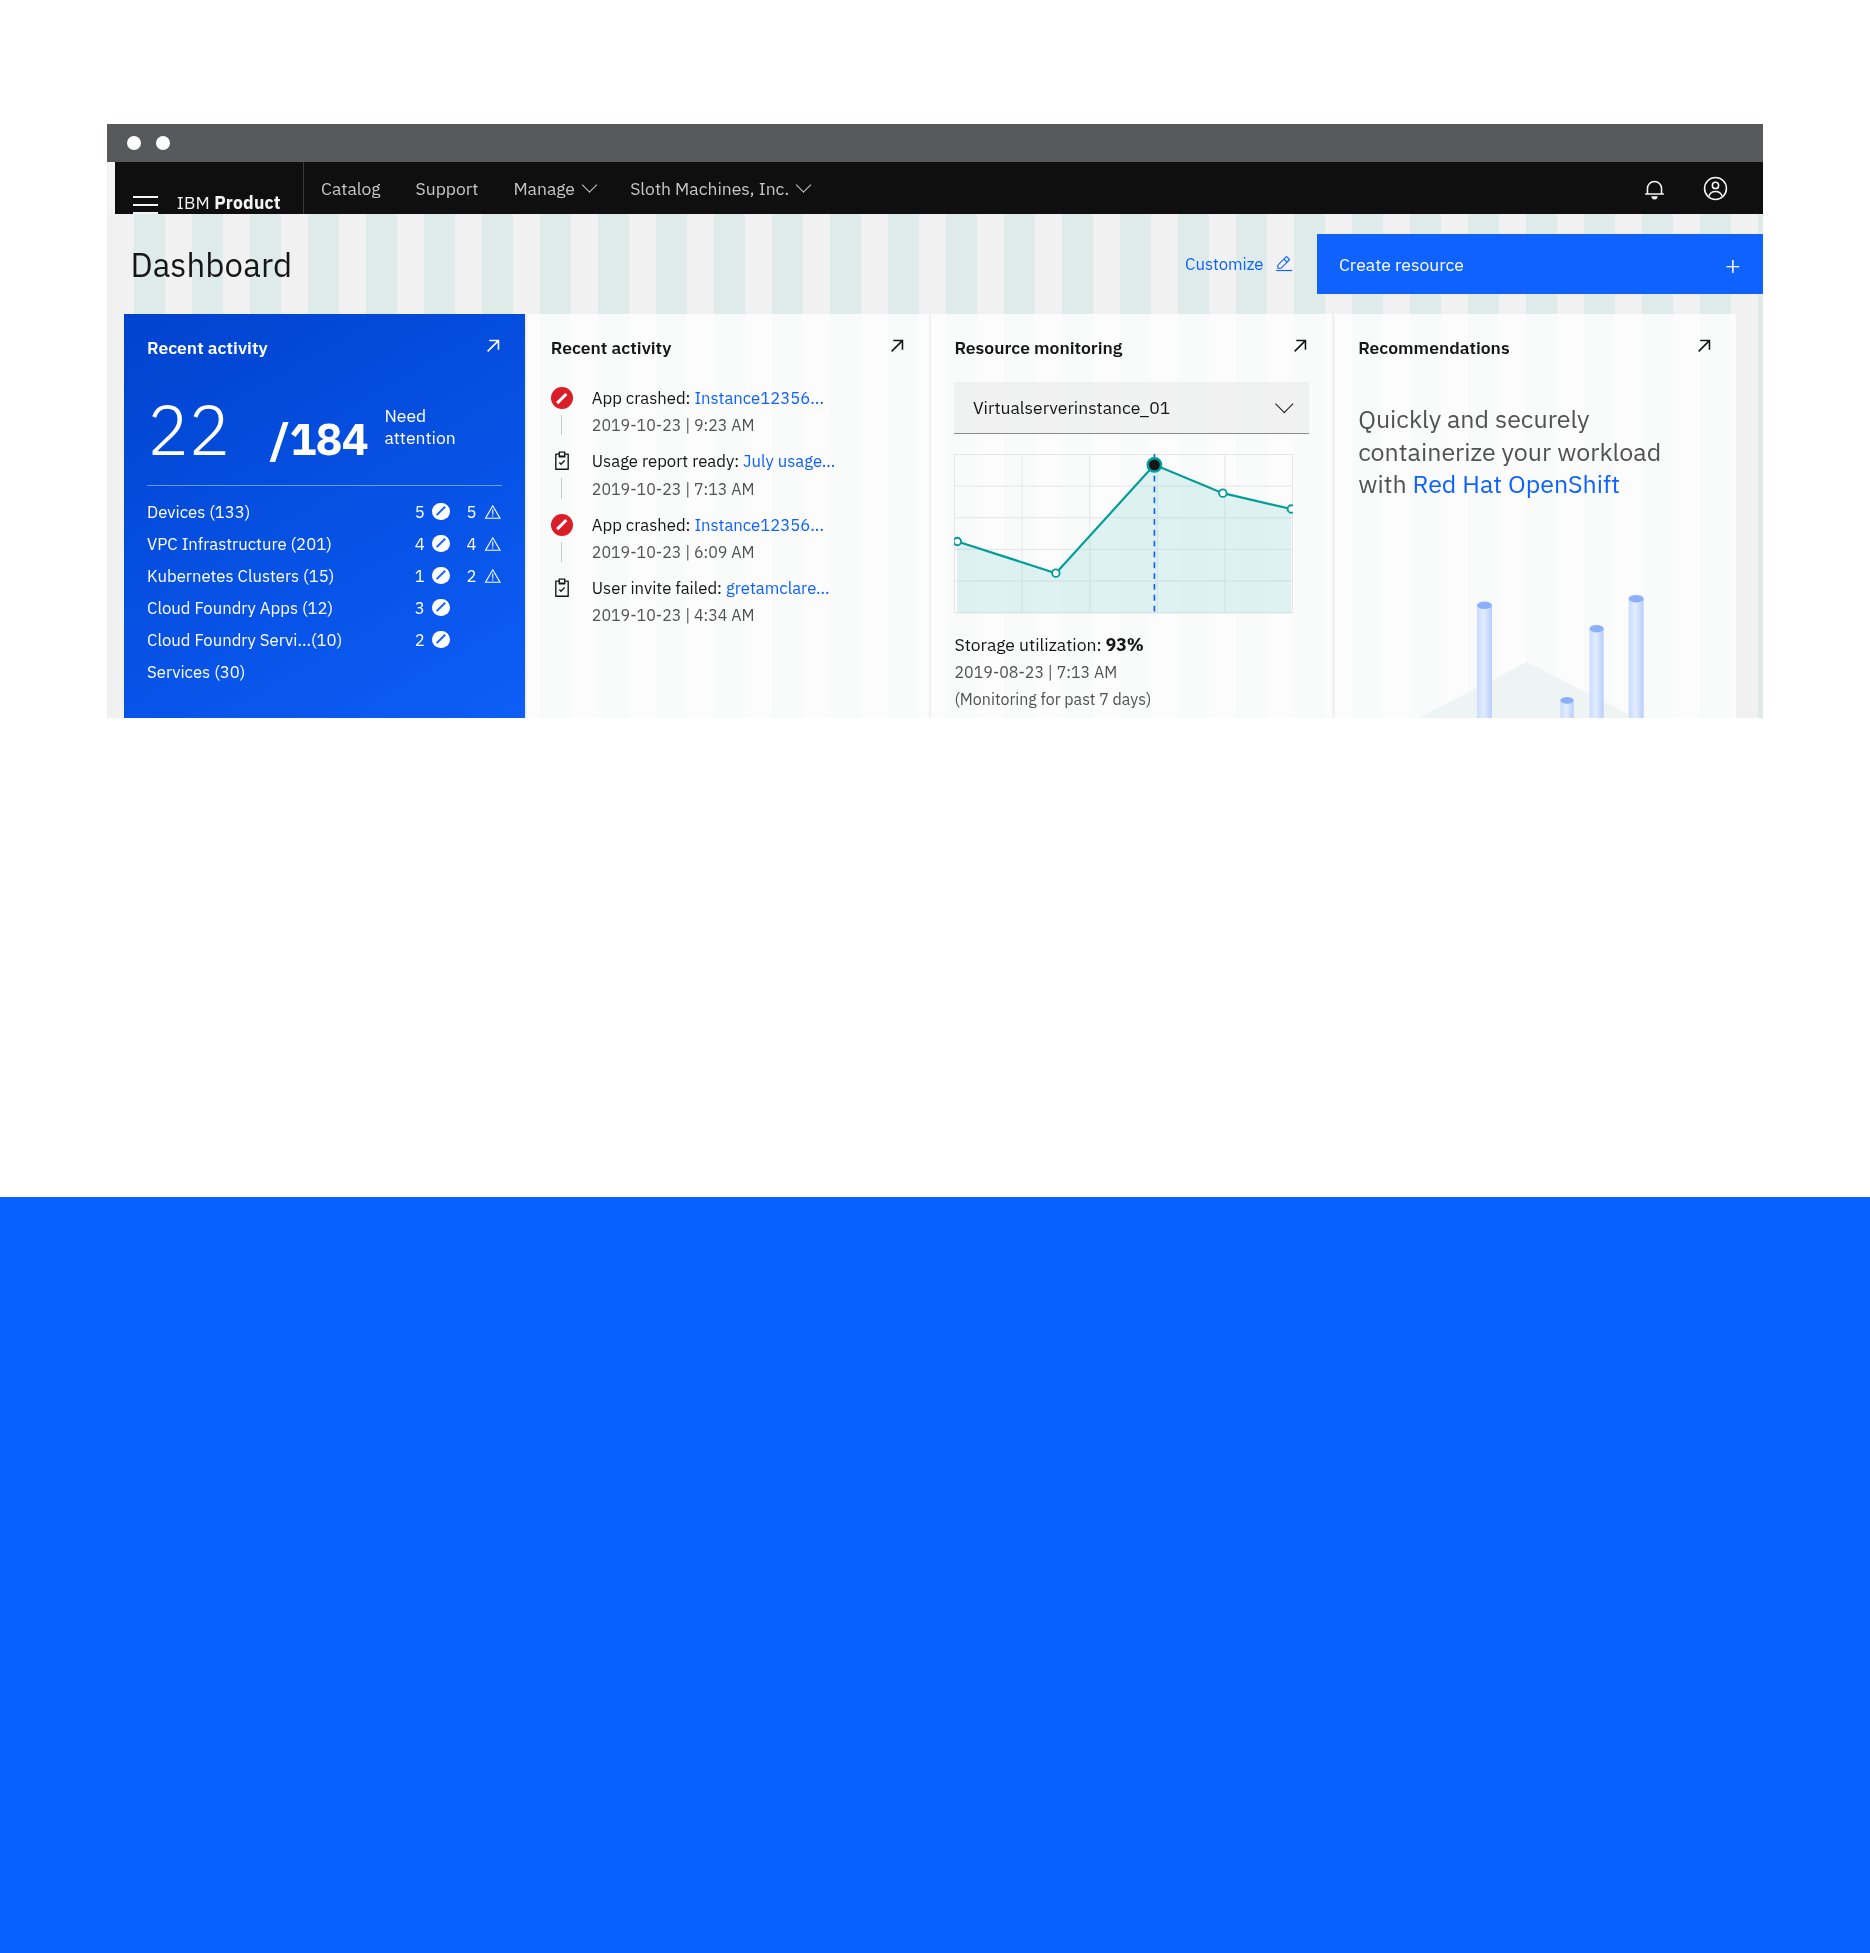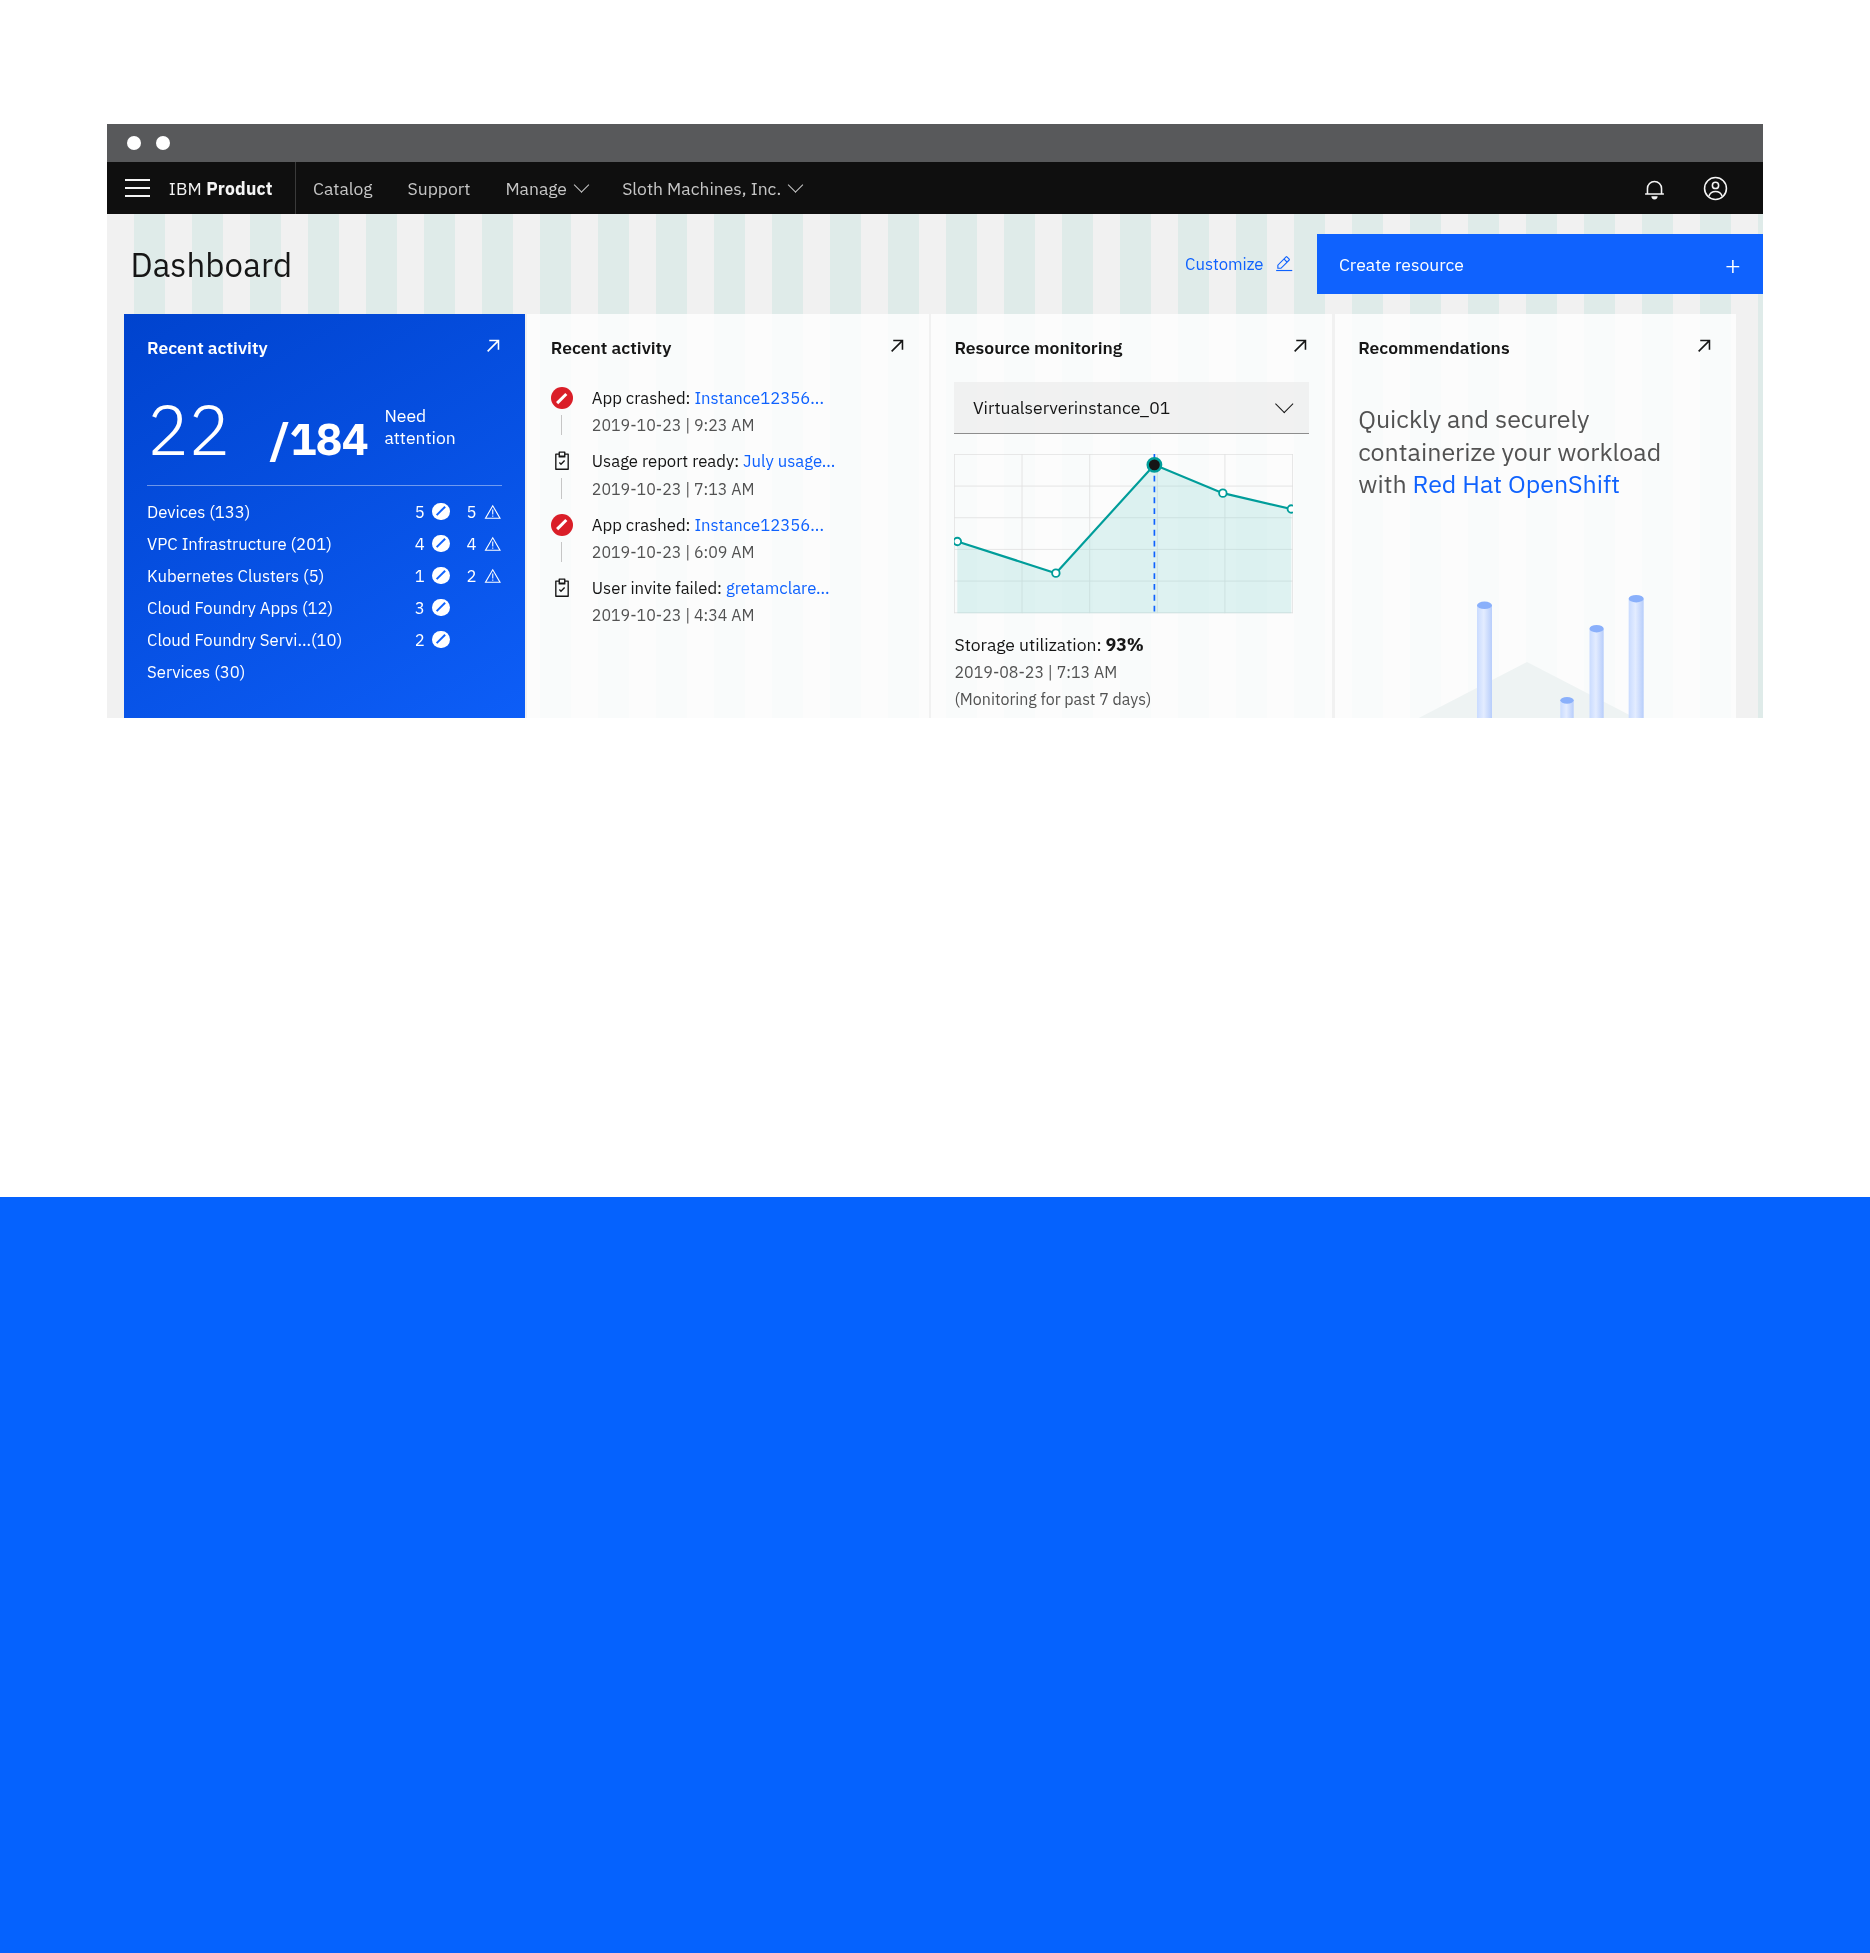--- a/index.html
+++ b/index.html
@@ -10,22 +10,23 @@
   .window {
     position:absolute; left:107px; top:124px; width:1656px; height:594px;
     background:#f4f4f4; overflow:hidden;
   }
   .chrome {
     height:38px; background:#58595b; display:flex; align-items:center; padding-left:20px; gap:15px;
   }
   .dot { width:14px; height:14px; border-radius:50%; background:#ffffff; }
 
   .navbar {
-    height:52px; background:#0f0f0f; display:flex; align-items:center; padding-left:18.4px;
+    height:52px; background:#0f0f0f; display:flex; align-items:flex-end; padding-left:18.4px;
     color:#f4f4f4;
+    margin-left:8px;
   }
   .hamburger { width:25px; height:18.4px; display:flex; flex-direction:column; justify-content:space-between; margin-right:18.4px; }
   .hamburger i { display:block; height:2.1px; background:#f4f4f4; border-radius:0; }
   .brand { font-size:17.5px; letter-spacing:0.2px; color:#f4f4f4; padding-right:22px; }
   .brand b { font-weight:700; }
   .nav-div { width:0.8px; height:52px; background:#3a3a3a; }
   .nav-links { display:flex; align-items:center; height:100%; }
   .nav-link { padding:0 17.5px; font-size:17.5px; color:#c6c6c6; height:100%; display:flex; align-items:center; gap:9.2px; white-space:nowrap; }
   .caret { display:inline-block; width:11px; height:11px; border-right:1.8px solid #c6c6c6; border-bottom:1.8px solid #c6c6c6; transform:rotate(45deg) translate(-2.5px,-2.5px); }
   .nav-right { margin-left:auto; display:flex; align-items:center; gap:8.3px; padding-right:22px; }
@@ -232,21 +233,21 @@
                 <span>4</span>
                 <i class="ico-warn">
                   <svg width="17.5" height="17.5" viewBox="0 0 32 32">
                     <path d="M16 3L1 29h30zm0 4l11.5 20h-23zM15 12h2v9h-2zm0 11h2v2h-2z" fill="#ffffff"></path>
                   </svg>
                 </i>
               </span>
           </span>
         </div>
         <div class="stat">
-          <span class="lbl">Kubernetes Clusters (5)</span>
+          <span class="lbl">Kubernetes Clusters (15)</span>
           <span class="nums">
             <span class="grp">
                 <span>1</span>
                 <i class="ico-disabled"></i>
               </span>
             <span class="grp">
                 <span>2</span>
                 <i class="ico-warn">
                   <svg width="17.5" height="17.5" viewBox="0 0 32 32">
                     <path d="M16 3L1 29h30zm0 4l11.5 20h-23zM15 12h2v9h-2zm0 11h2v2h-2z" fill="#ffffff"></path>

